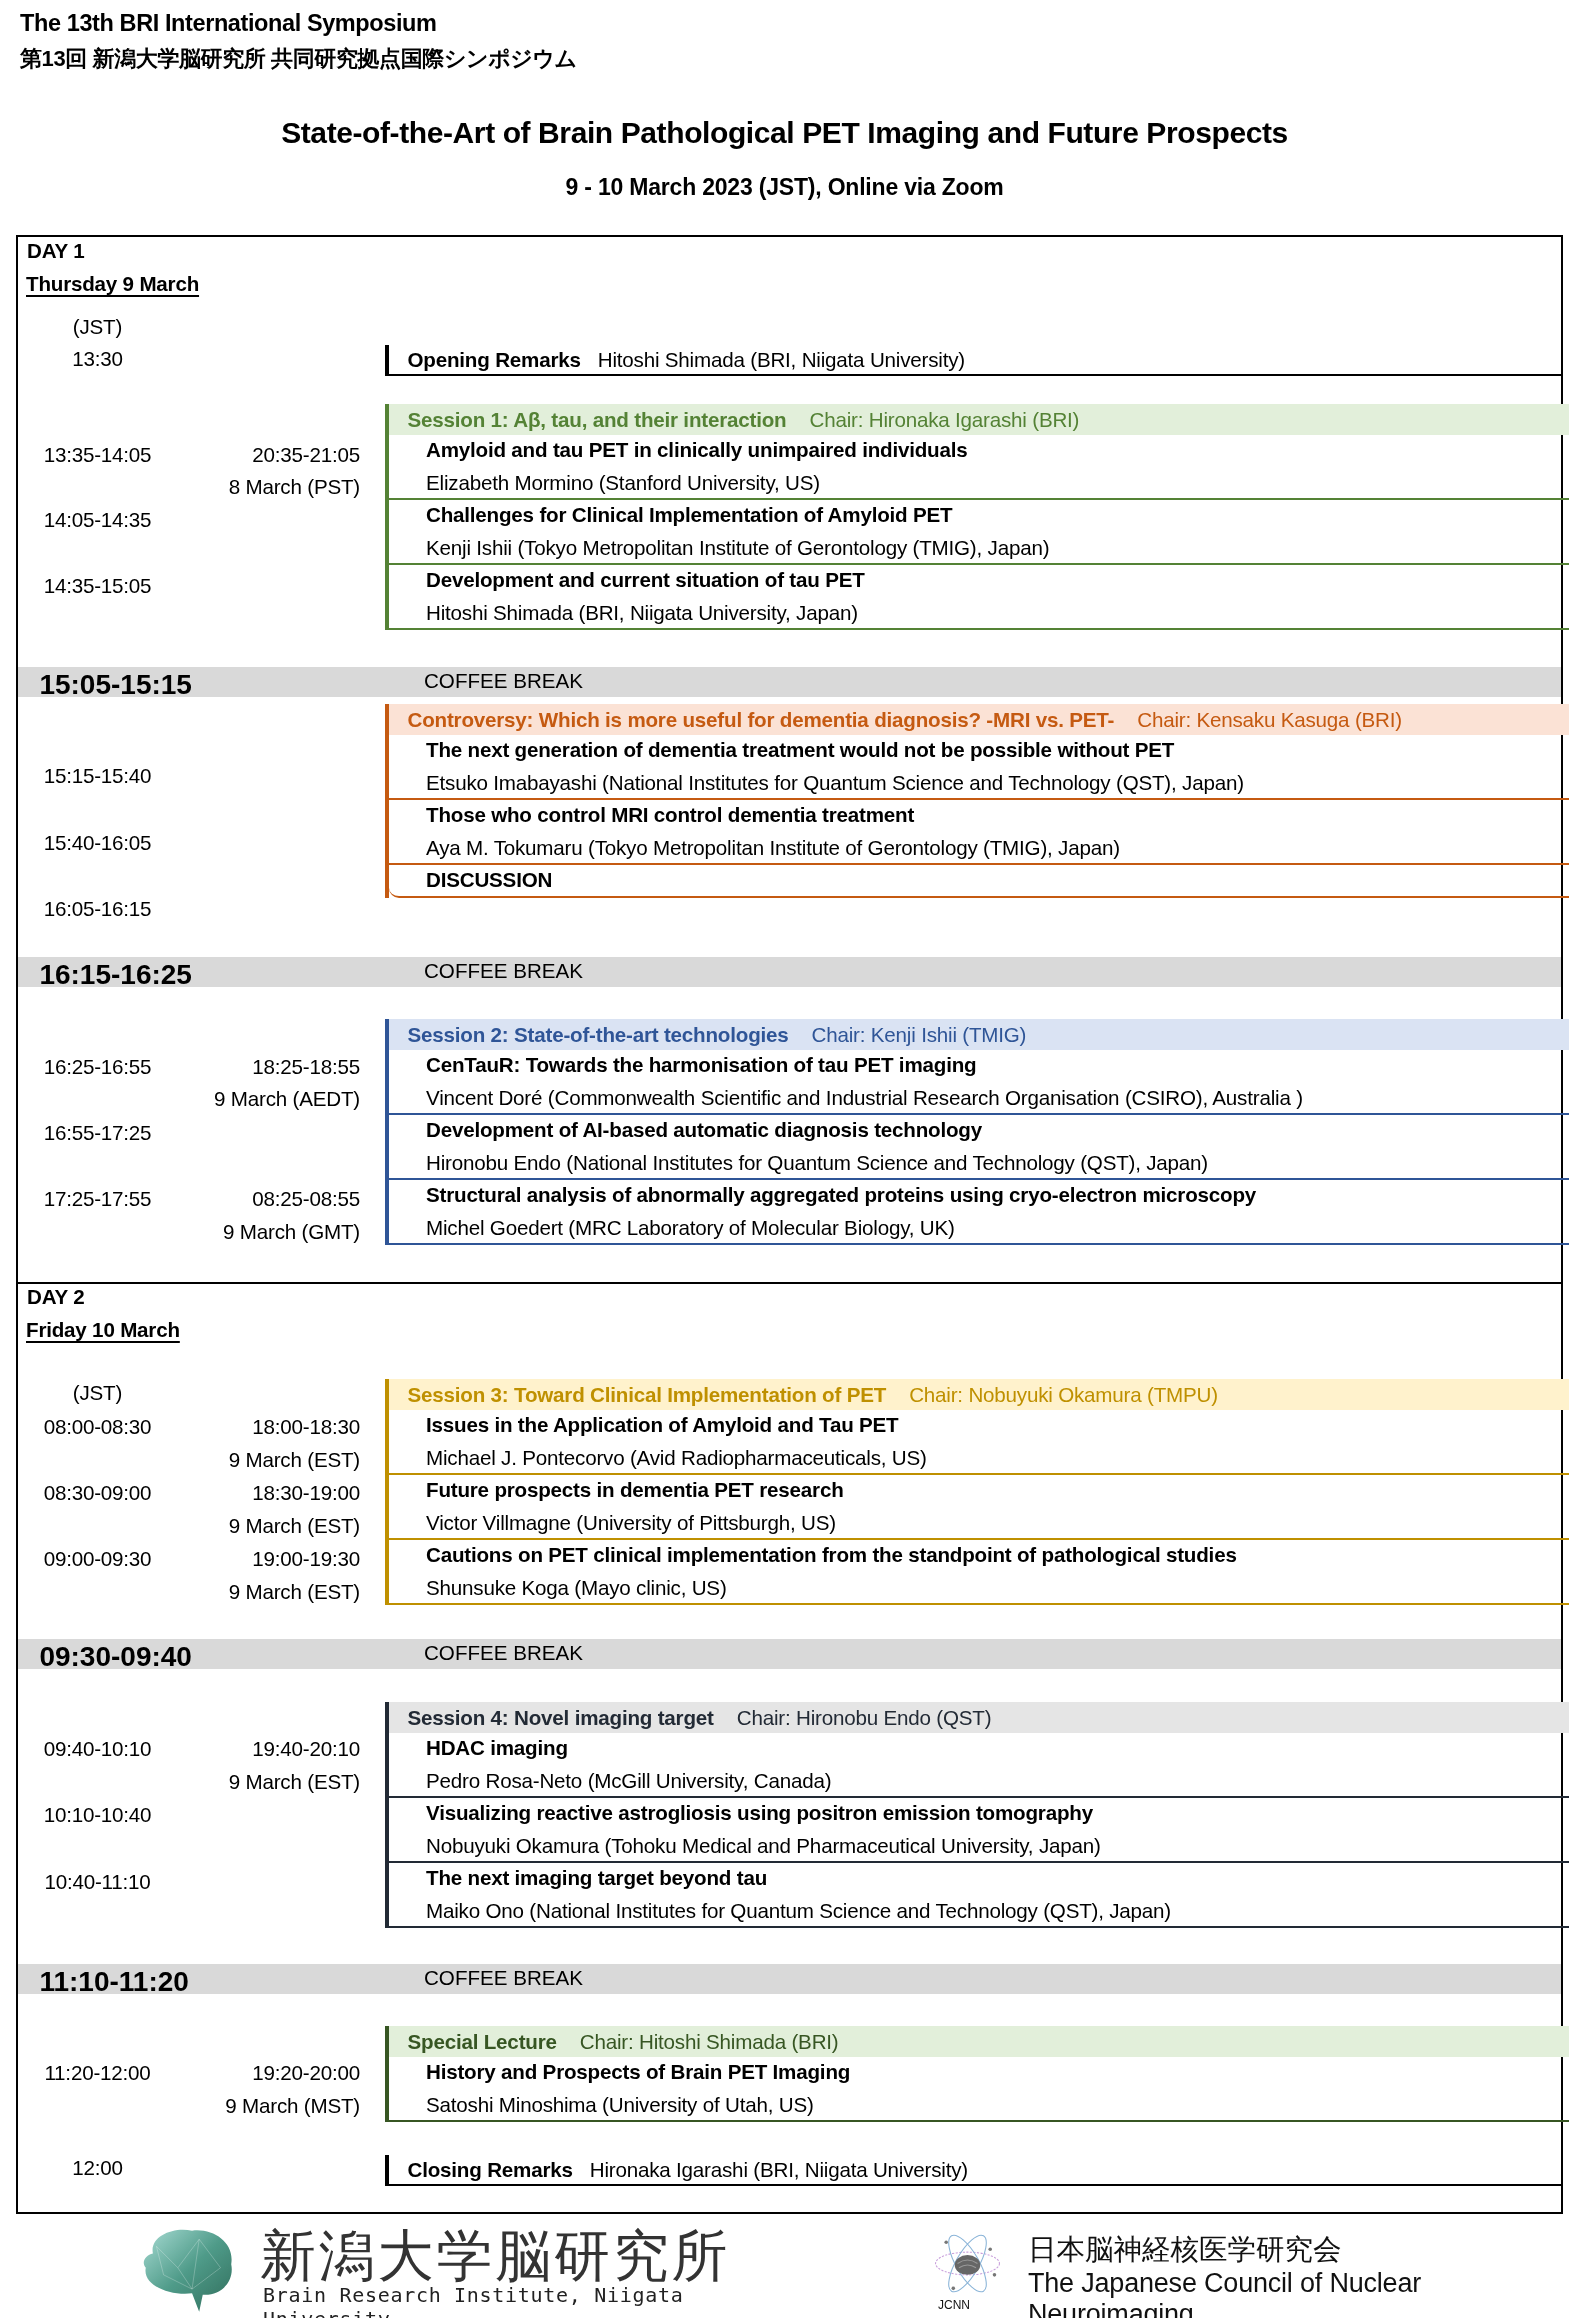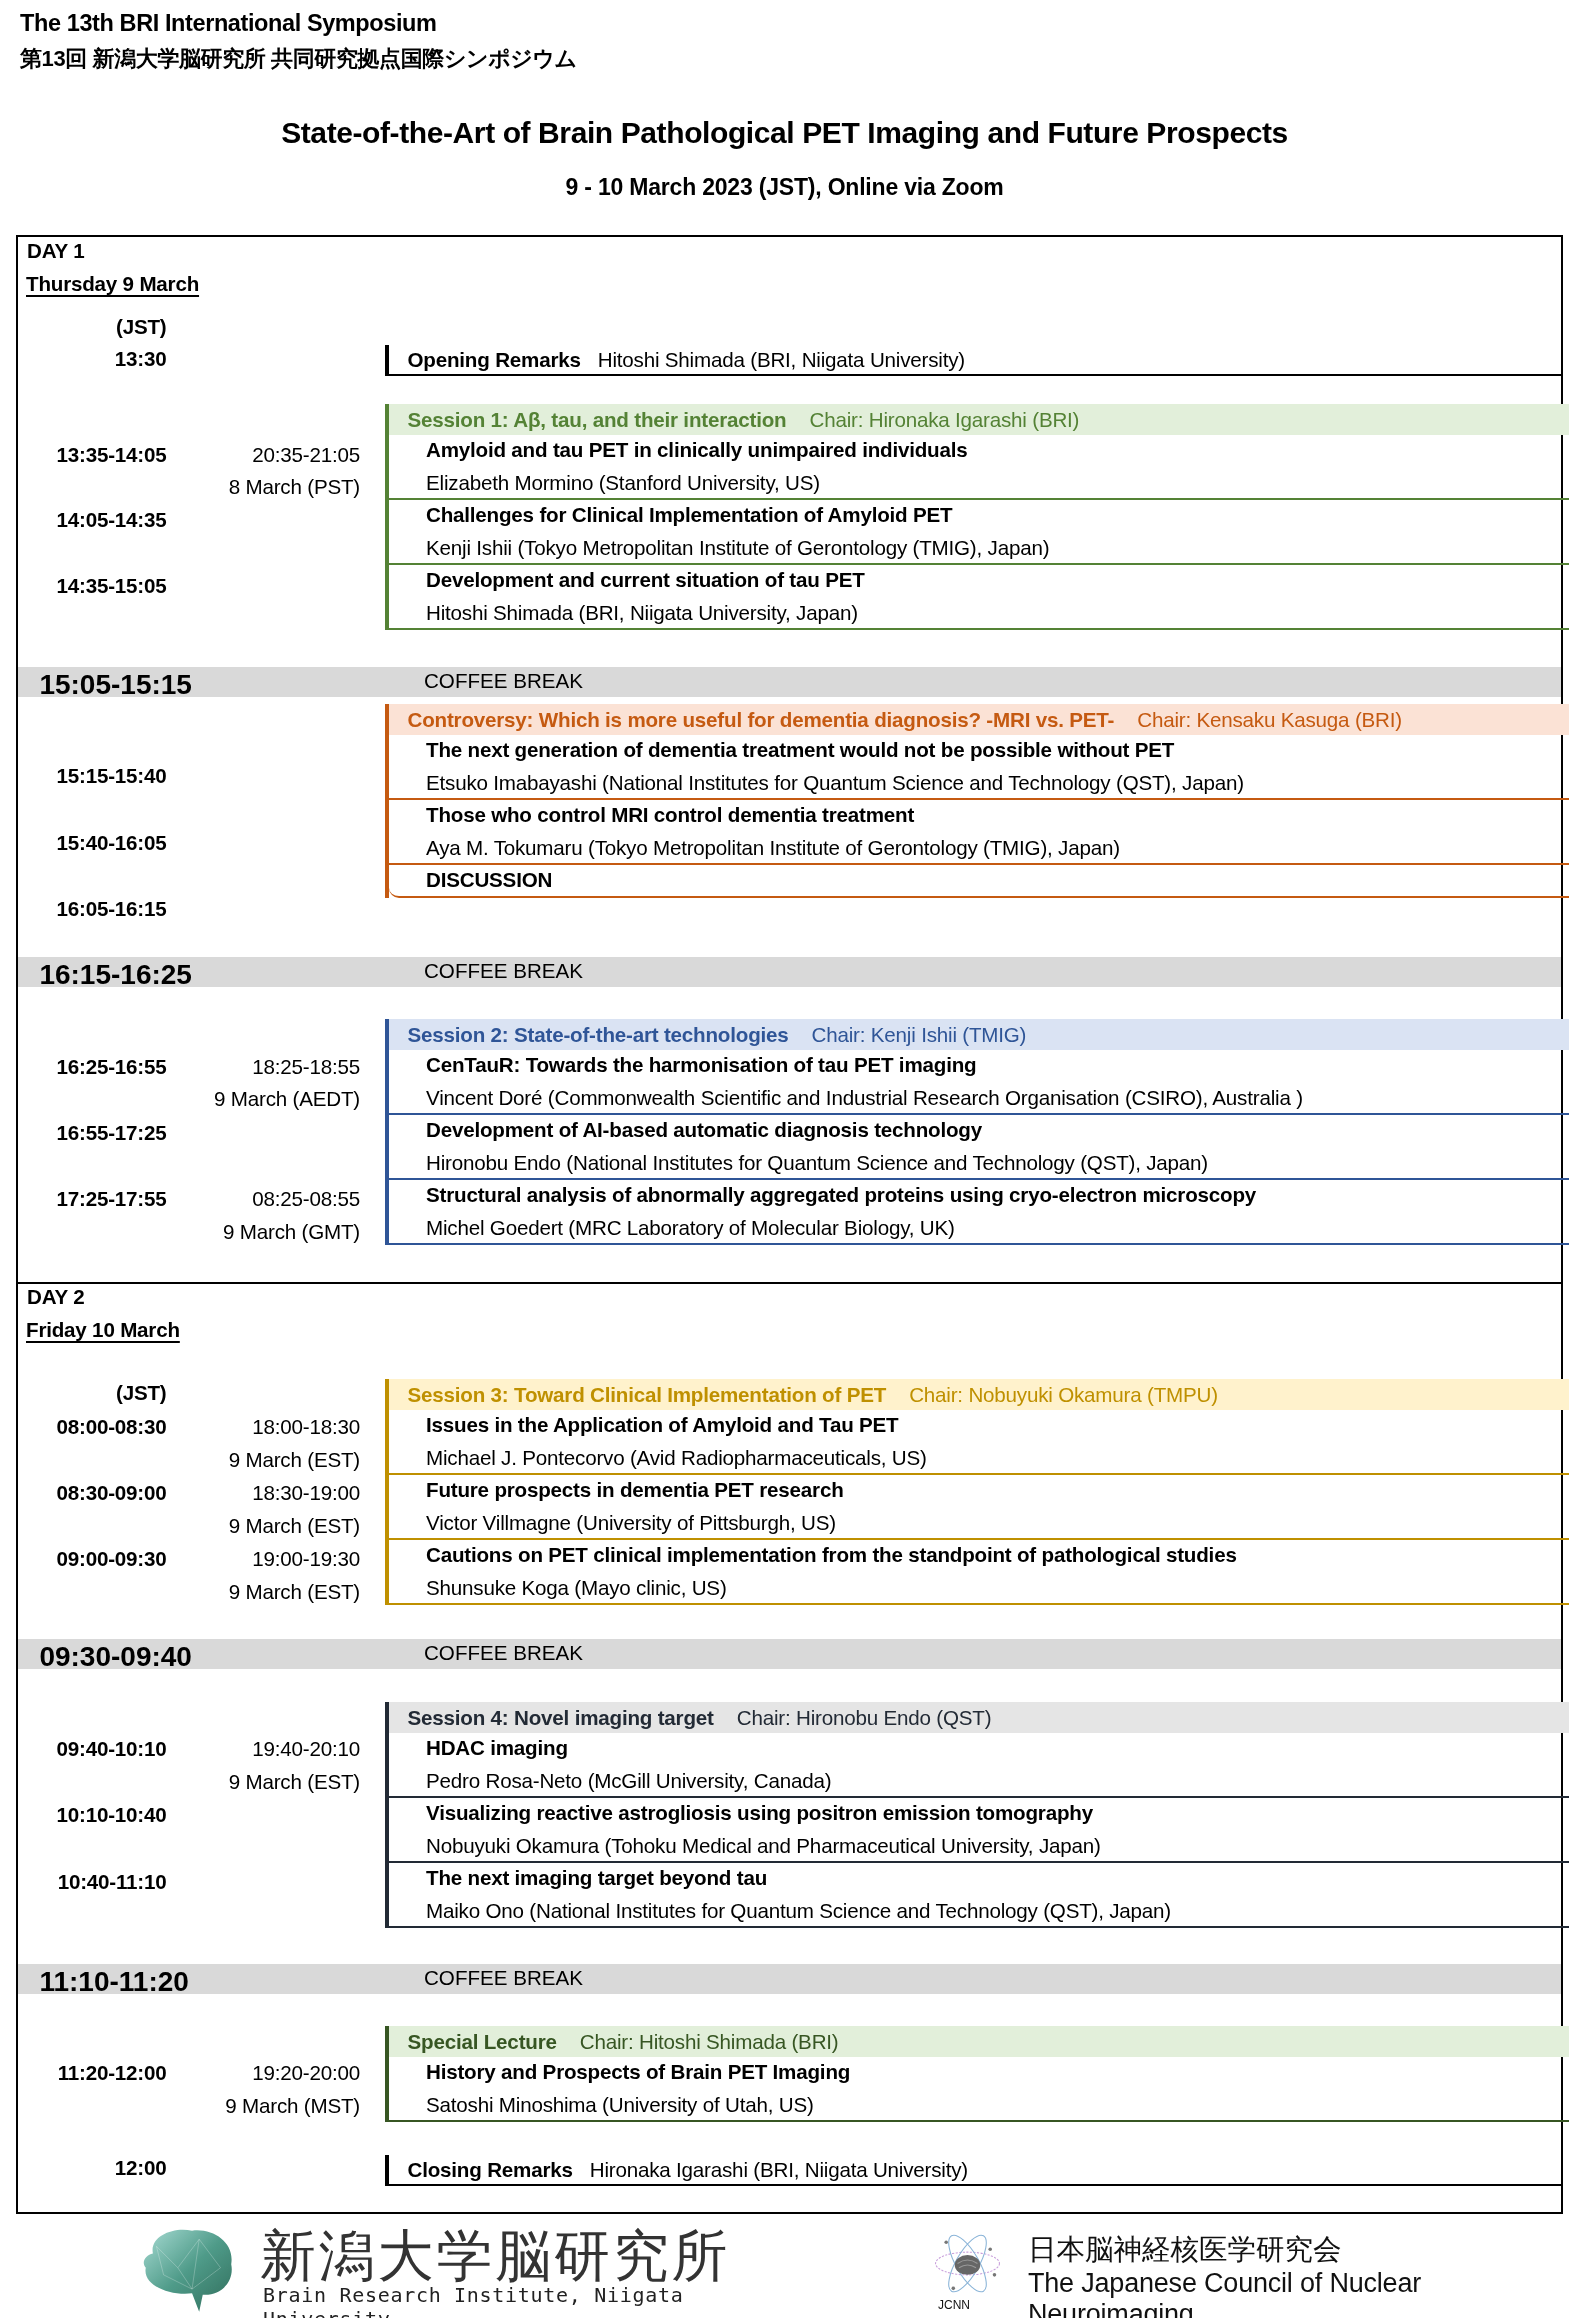--- a/index.html
+++ b/index.html
@@ -10,21 +10,21 @@
   .main-title { position:absolute; left:0; width:1569px; top:116px; text-align:center; font-size:30px; font-weight:bold; letter-spacing:-0.4px; }
   .sub-title { position:absolute; left:0; width:1569px; top:174px; text-align:center; font-size:23px; font-weight:bold; letter-spacing:-0.2px; }
 
   .frame { position:absolute; left:15.7px; top:235px; width:1547px; height:1979px; border:2.1px solid #000; box-sizing:border-box; }
   .day-divider { position:absolute; left:15.7px; width:1547px; top:1282px; border-top:2.1px solid #000; }
 
   .t { position:absolute; font-size:20.6px; white-space:nowrap; letter-spacing:-0.2px; }
   .dayhead { left:27px; font-weight:bold; font-size:20.6px; }
   .daydate { left:26px; font-weight:bold; font-size:20.6px; text-decoration:underline; text-underline-offset:3.6px;text-align:center; }
 
-  .col1 { left:28.5px; width:138px; text-align:right; font-weight:bold; }
+  .col1 { left:28.5px; width:138px; text-align:center; font-weight:normal; }
   .col2 { left:185px; width:175px; text-align:right; }
 
   .break-band { position:absolute; left:18px; width:1543px; height:30px; background:#d9d9d9; }
   .break-time { position:absolute; left:39px; font-weight:bold; font-size:28px; }
   .break-label { position:absolute; left:424px; font-size:20.6px; }
 
   .block { position:absolute; left:385px; width:1418px; box-sizing:border-box; border-left:4.3px solid; }
   .block .shead { height:31px; display:flex; align-items:center; padding-left:18.5px; font-size:20.6px; white-space:nowrap; letter-spacing:-0.2px; }
   .block .shead .sname { font-weight:bold; margin-right:23px; }
   .block .talk { height:65px; box-sizing:border-box; border-bottom:2.1px solid; padding-left:37px; position:relative; }

